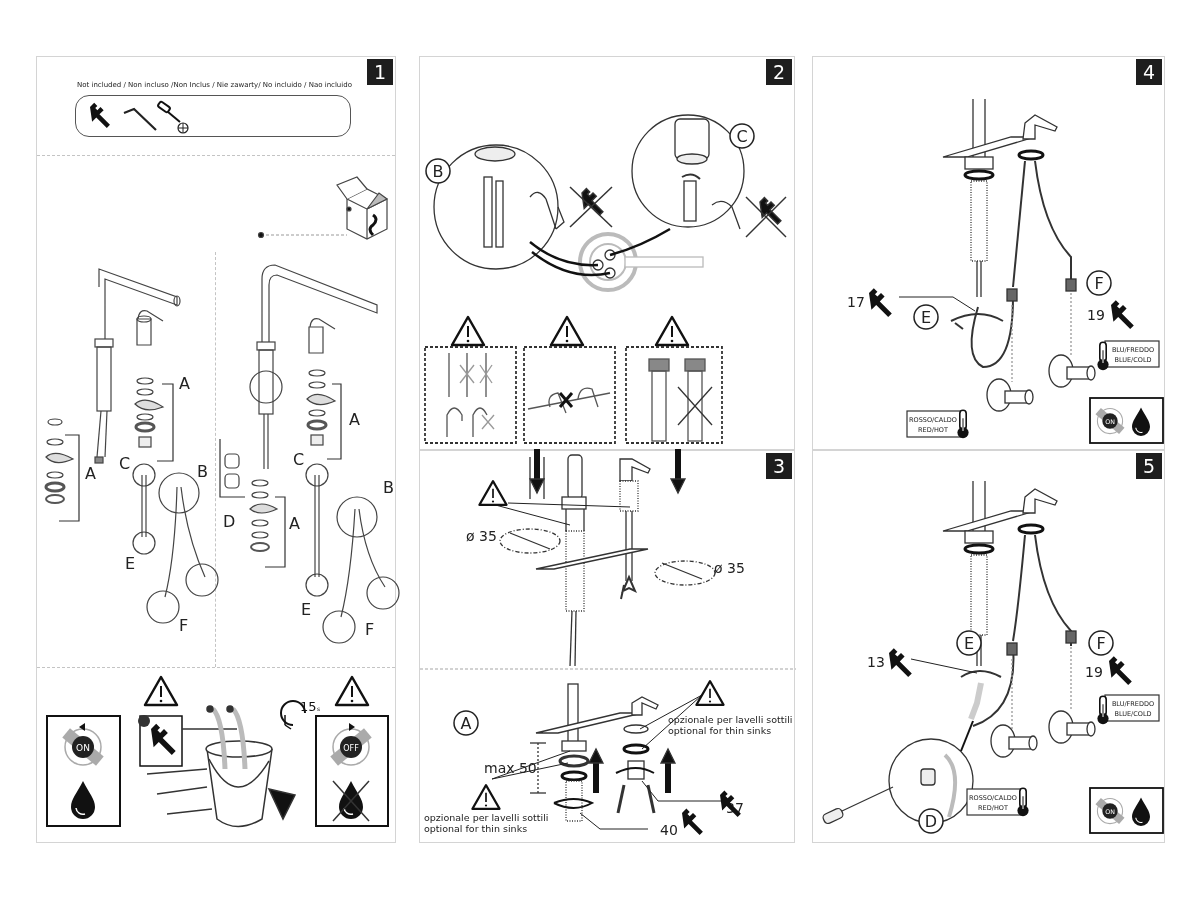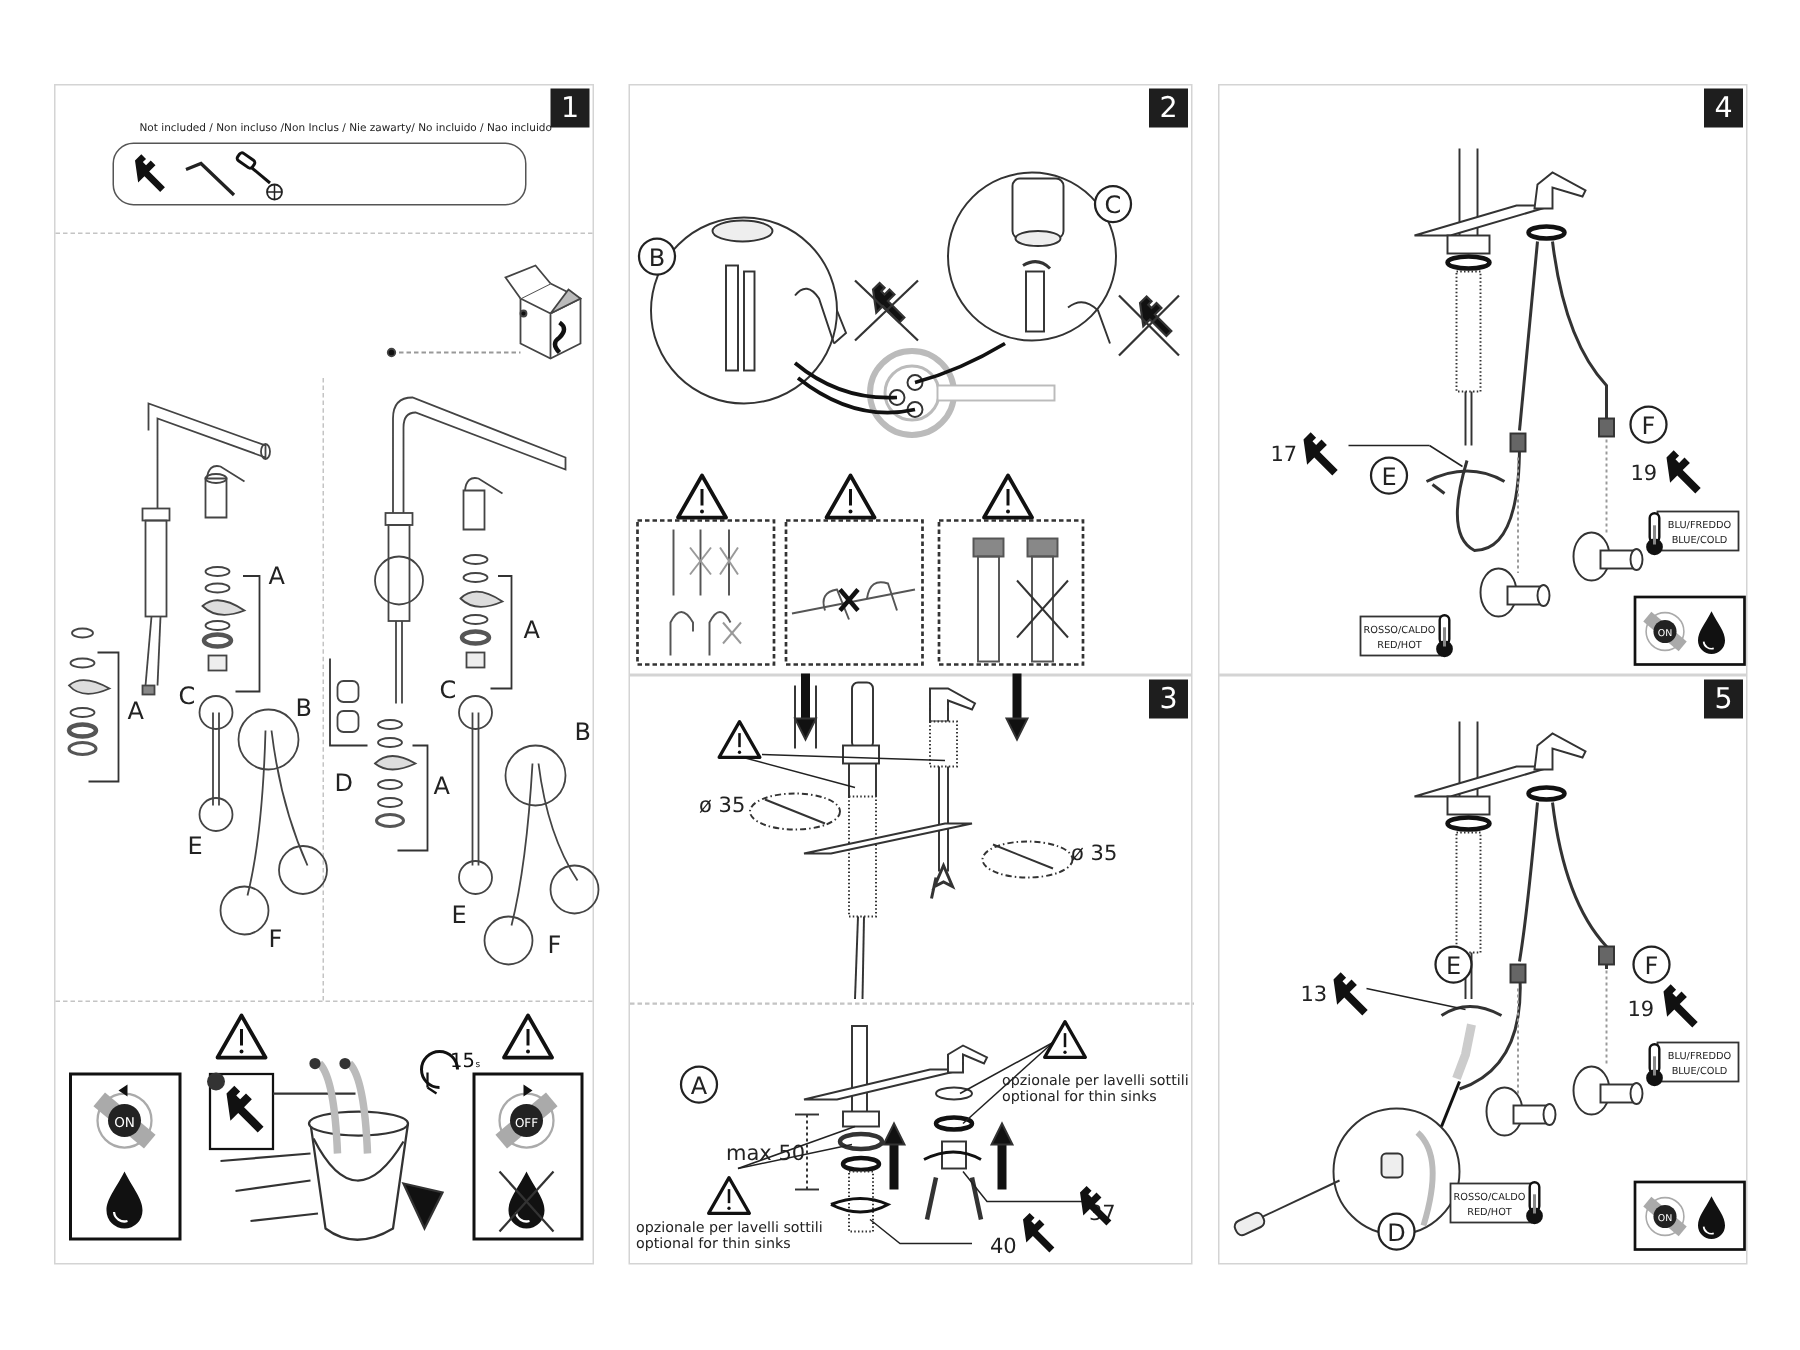--- a/index.html
+++ b/index.html
@@ -5,21 +5,21 @@
   * { box-sizing: border-box; margin: 0; padding: 0; }
   html, body { width: 1200px; height: 900px; background: #ffffff; overflow: hidden; }
   body { position: relative; font-family: "DejaVu Sans", sans-serif; color: #222; }
   .panel { position: absolute; border: 1.5px solid #d4d4d4; background: #fff; }
   .step-no { position: absolute; top: 2px; right: 2px; width: 26px; height: 26px; background: #1e1e1e; color: #fff;
     font: 19px "DejaVu Sans", sans-serif; display: flex; align-items: center; justify-content: center; }
   .dashed-h { position: absolute; left: 0; right: 0; border-top: 1.5px dashed #c4c4c4; }
   .dashed-v { position: absolute; border-left: 1.5px dashed #c4c4c4; }
   svg { position: absolute; overflow: visible; }
   .lbl { font-family: "DejaVu Sans", sans-serif; fill: #222; }
-  .txt { position: absolute; font-family: "DejaVu Sans", sans-serif; color: #222; white-space: nowrap; margin-left: 16px; }
+  .txt { position: absolute; font-family: "DejaVu Sans", sans-serif; color: #222; white-space: nowrap; }
 </style>
 </head>
 <body>
 
 <svg width="0" height="0" style="position:absolute">
   <defs>
     <g id="wrench">
       <path d="M0,0 l4,-4 l3,3 l-2,2 l2,2 l3,-3 l3,3 l-4,4 l10,10 l-3,3 l-10,-10 l-4,4 z" fill="#111"></path>
     </g>
     <g id="warn">

